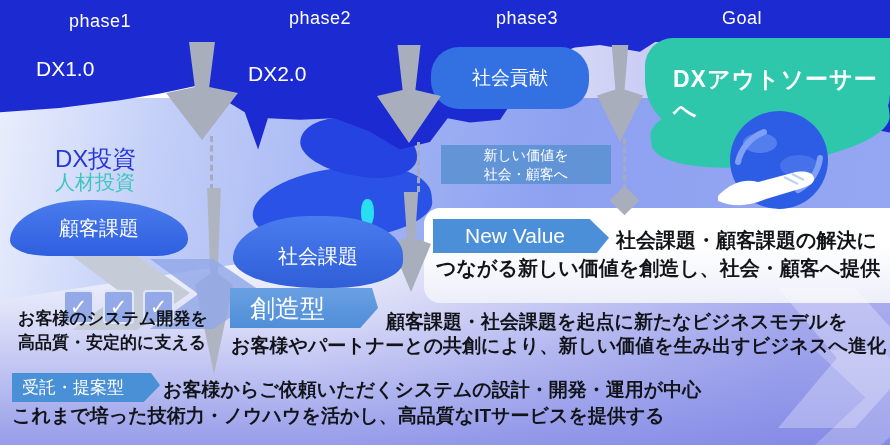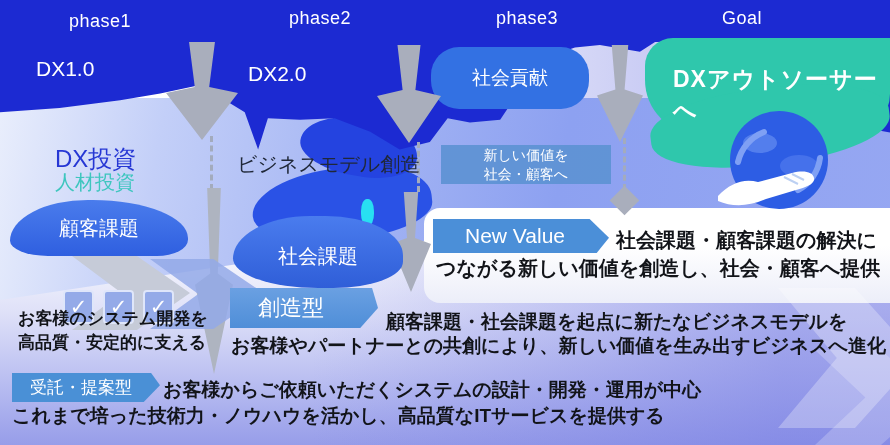--- a/index.html
+++ b/index.html
@@ -109,21 +109,20 @@
   <div class="abs dash ni" style="left:210px;top:136px;height:54px;"></div>
   <div class="abs dash ni" style="left:417px;top:142px;height:50px;"></div>
   <div class="abs dash ni" style="left:623px;top:138px;height:52px;"></div>
   <div class="abs downarrow ni" style="left:195px;top:188px;width:38px;height:186px;background:#aeb4c0;"></div>
   <div class="abs downarrow ni" style="left:391px;top:192px;width:40px;height:100px;"></div>
   <div class="abs diamond ni" style="left:614px;top:190px;width:21px;height:21px;"></div>
 
   <div class="abs" style="left:55px;top:143px;font-size:24px;color:#2637d4;">DX投資</div>
   <div class="abs" style="left:55px;top:169px;font-size:20px;color:#3ec6be;">人材投資</div>
 
-  <div class="abs" style="left:237px;top:151px;font-size:20px;color:#202838;">ビジネスモデル創造</div>
 
   <div class="abs valuebox" style="left:441px;top:145px;width:170px;height:39px;">
     <span>新しい価値を</span>
     <span>社会・顧客へ</span>
   </div>
 
   <div class="abs blob" style="left:10px;top:200px;width:178px;height:56px;background:linear-gradient(180deg,#4a7cec,#2f5fe0);border-radius:45% 55% 18% 22%/75% 70% 30% 28%;">顧客課題</div>
 
   <div class="abs blob" style="left:233px;top:216px;width:170px;height:72px;background:linear-gradient(180deg,#4a7cee,#2f5ed8);border-radius:50% 50% 45% 55%/65% 60% 40% 45%;padding-top:8px;box-sizing:border-box;">社会課題</div>
 
@@ -135,25 +134,25 @@
 
   <div class="abs blk" style="left:18px;top:307px;font-size:17px;">お客様のシステム開発を</div>
   <div class="abs blk" style="left:18px;top:331px;font-size:17px;">高品質・安定的に支える</div>
 
   <div class="abs ribbon" style="left:433px;top:219px;width:176px;height:34px;background:#4b8fd8;clip-path:polygon(0 0,89% 0,100% 55%,93% 100%,0 100%);padding-left:32px;box-sizing:border-box;font-size:21px;">
     <span>New Value</span>
   </div>
   <div class="abs blk" style="left:616px;top:227px;font-size:20px;">社会課題・顧客課題の解決に</div>
   <div class="abs blk" style="left:436px;top:255px;font-size:20px;">つながる新しい価値を創造し、社会・顧客へ提供</div>
 
-  <div class="abs ribbon" style="left:230px;top:288px;width:148px;height:40px;background:linear-gradient(180deg,#6aa0e2,#4f8ed8);clip-path:polygon(0 0,96% 0,100% 50%,88% 100%,0 100%);padding-left:28px;box-sizing:border-box;font-size:22px;">
+  <div class="abs ribbon" style="left:230px;top:288px;width:148px;height:40px;background:linear-gradient(180deg,#6aa0e2,#4f8ed8);clip-path:polygon(0 0,96% 0,100% 50%,88% 100%,0 100%);padding-left:20px;box-sizing:border-box;font-size:25px;">
     <span>創造型</span>
   </div>
   <div class="abs blk" style="left:386px;top:309px;font-size:19px;">顧客課題・社会課題を起点に新たなビジネスモデルを</div>
   <div class="abs blk" style="left:231px;top:333px;font-size:19px;">お客様やパートナーとの共創により、新しい価値を生み出すビジネスへ進化</div>
 
-  <div class="abs ribbon" style="left:12px;top:373px;width:148px;height:29px;background:#4a90d6;clip-path:polygon(0 0,94% 0,100% 42%,89% 100%,0 100%);padding-left:18px;box-sizing:border-box;font-size:17px;">
+  <div class="abs ribbon" style="left:12px;top:373px;width:148px;height:29px;background:#4a90d6;clip-path:polygon(0 0,94% 0,100% 42%,89% 100%,0 100%);padding-left:10px;box-sizing:border-box;font-size:17px;">
     <span>受託・提案型</span>
   </div>
   <div class="abs blk" style="left:163px;top:377px;font-size:19px;">お客様からご依頼いただくシステムの設計・開発・運用が中心</div>
   <div class="abs blk" style="left:12px;top:403px;font-size:19px;">これまで培った技術力・ノウハウを活かし、高品質なITサービスを提供する</div>
 
 </div>
 
 </body></html>

